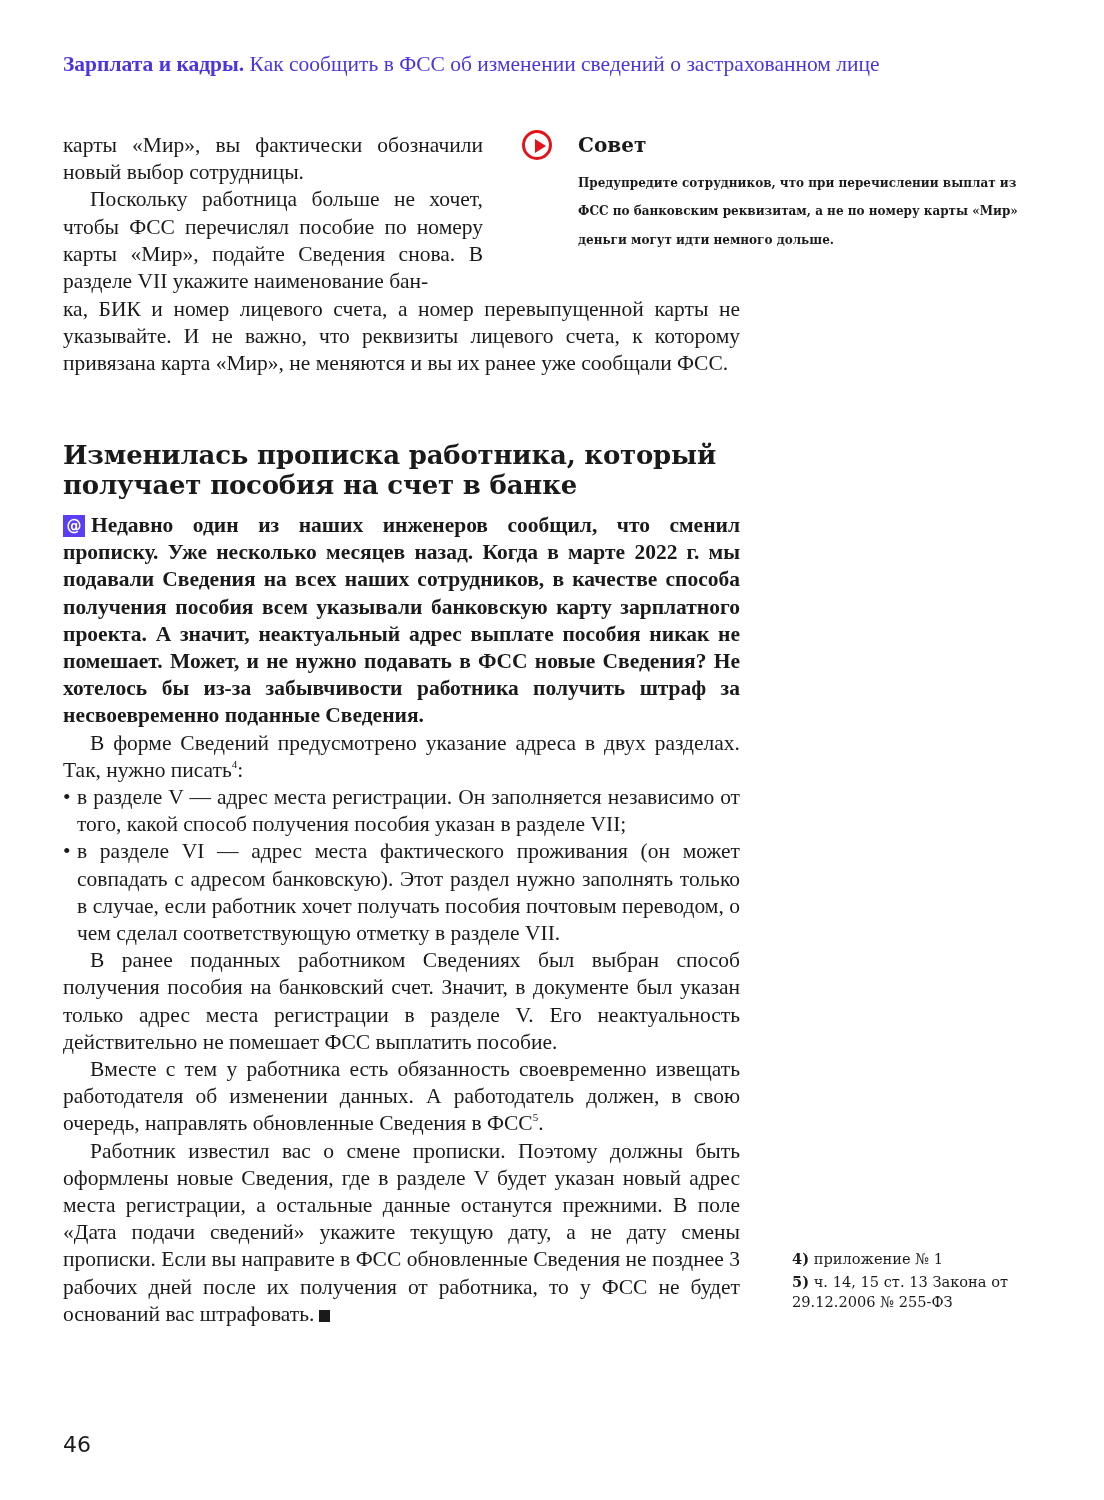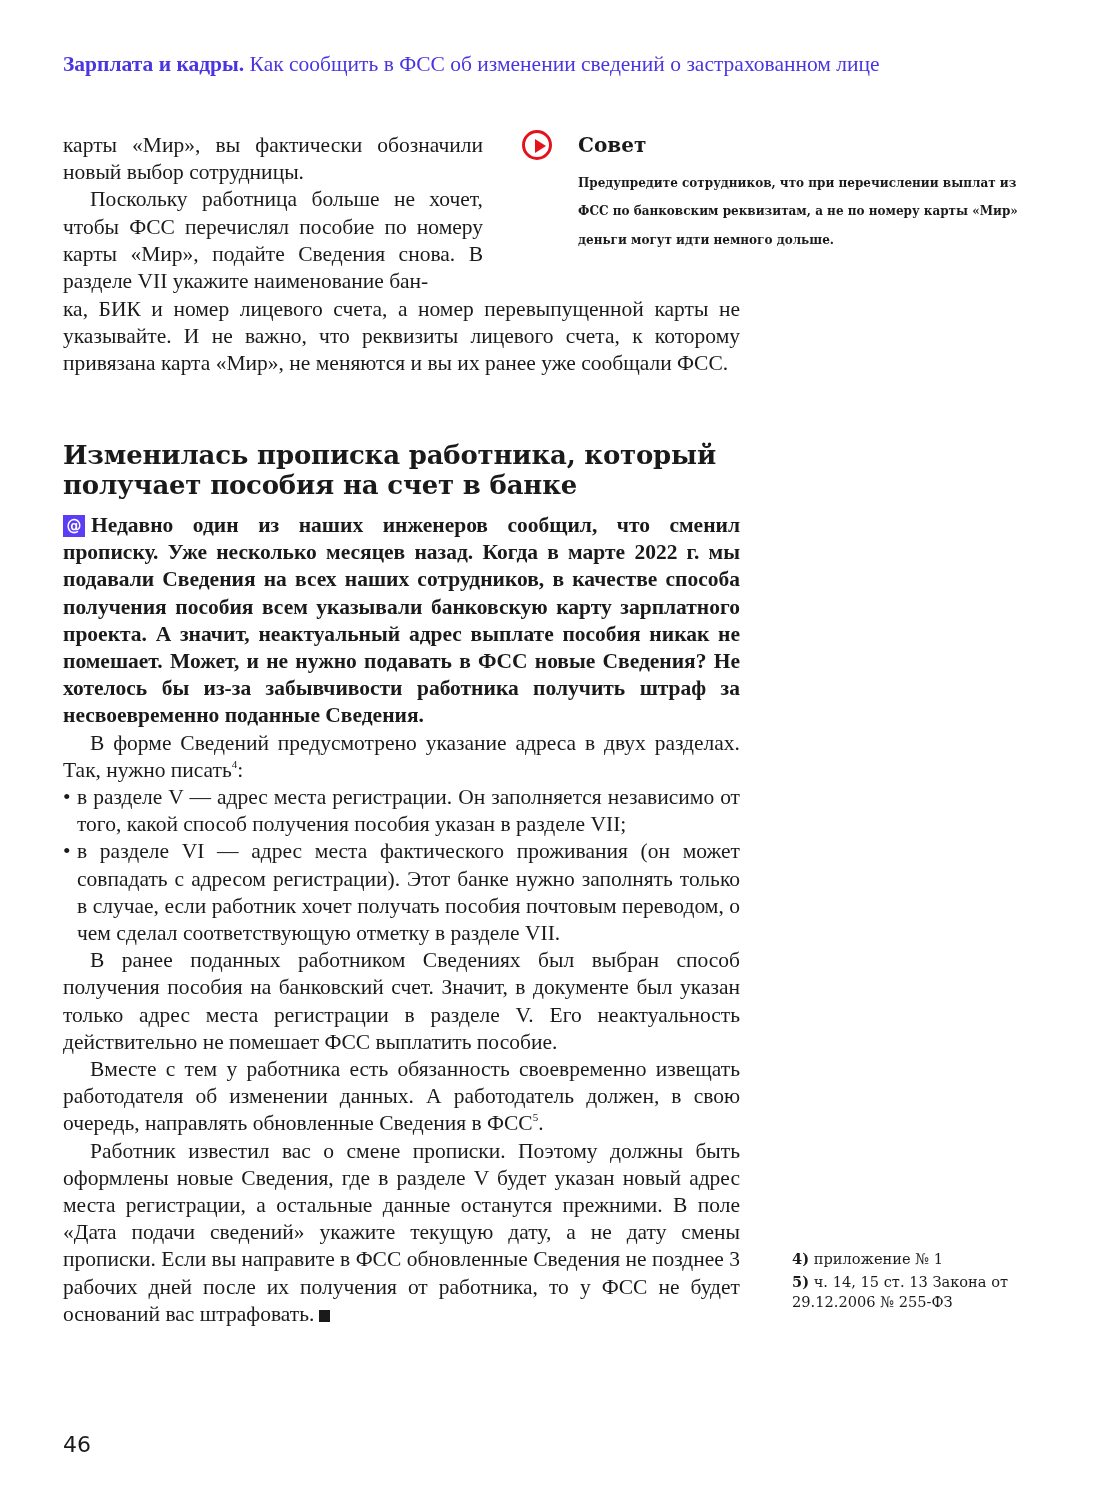--- a/index.html
+++ b/index.html
@@ -81,21 +81,21 @@
   <div>получает пособия на счет в банке</div>
 </div>
 
 <div class="col-wide body-text" style="top: 512px;">
   <p class="question">
     <span class="at-badge">@</span><span>Недавно один из наших инженеров сообщил, что сменил прописку. Уже несколько месяцев назад. Когда в марте 2022 г. мы подавали Сведения на всех наших сотрудников, в качестве способа получения пособия всем указывали банковскую карту зарплатного проекта. А значит, неактуальный адрес выплате пособия никак не помешает. Может, и не нужно подавать в ФСС новые Сведения? Не хотелось бы из-за забывчивости работника получить штраф за несвоевременно поданные Сведения.</span>
   </p>
   <p class="indent"><span>В форме Сведений предусмотрено указание адреса в двух разделах. Так, нужно писать</span><sup>4</sup><span>:</span></p>
   <ul class="bullets">
     <li>в разделе V — адрес места регистрации. Он заполняется независимо от того, какой способ получения пособия указан в разделе VII;</li>
-    <li>в разделе VI — адрес места фактического проживания (он может совпадать с адресом регистрации). Этот банке нужно заполнять только в случае, если работник хочет получать пособия почтовым переводом, о чем сделал соответствующую отметку в разделе VII.</li>
+    <li>в разделе VI — адрес места фактического проживания (он может совпадать с адресом банковскую). Этот раздел нужно заполнять только в случае, если работник хочет получать пособия почтовым переводом, о чем сделал соответствующую отметку в разделе VII.</li>
   </ul>
   <p class="indent">В ранее поданных работником Сведениях был выбран способ получения пособия на банковский счет. Значит, в документе был указан только адрес места регистрации в разделе V. Его неактуальность действительно не помешает ФСС выплатить пособие.</p>
   <p class="indent"><span>Вместе с тем у работника есть обязанность своевременно извещать работодателя об изменении данных. А работодатель должен, в свою очередь, направлять обновленные Сведения в ФСС</span><sup>5</sup><span>.</span></p>
   <p class="indent"><span>Работник известил вас о смене прописки. Поэтому должны быть оформлены новые Сведения, где в разделе V будет указан новый адрес места регистрации, а остальные данные останутся прежними. В поле «Дата подачи сведений» укажите текущую дату, а не дату смены прописки. Если вы направите в ФСС обновленные Сведения не позднее 3 рабочих дней после их получения от работника, то у ФСС не будет оснований вас штрафовать.</span><span class="end-mark"></span></p>
 </div>
 
 <div class="footnotes">
   <div class="fn"><b>4)</b> <span>приложение № 1</span></div>
   <div class="fn"><b>5)</b> <span>ч. 14, 15 ст. 13 Закона от 29.12.2006 № 255-ФЗ</span></div>
 </div>

